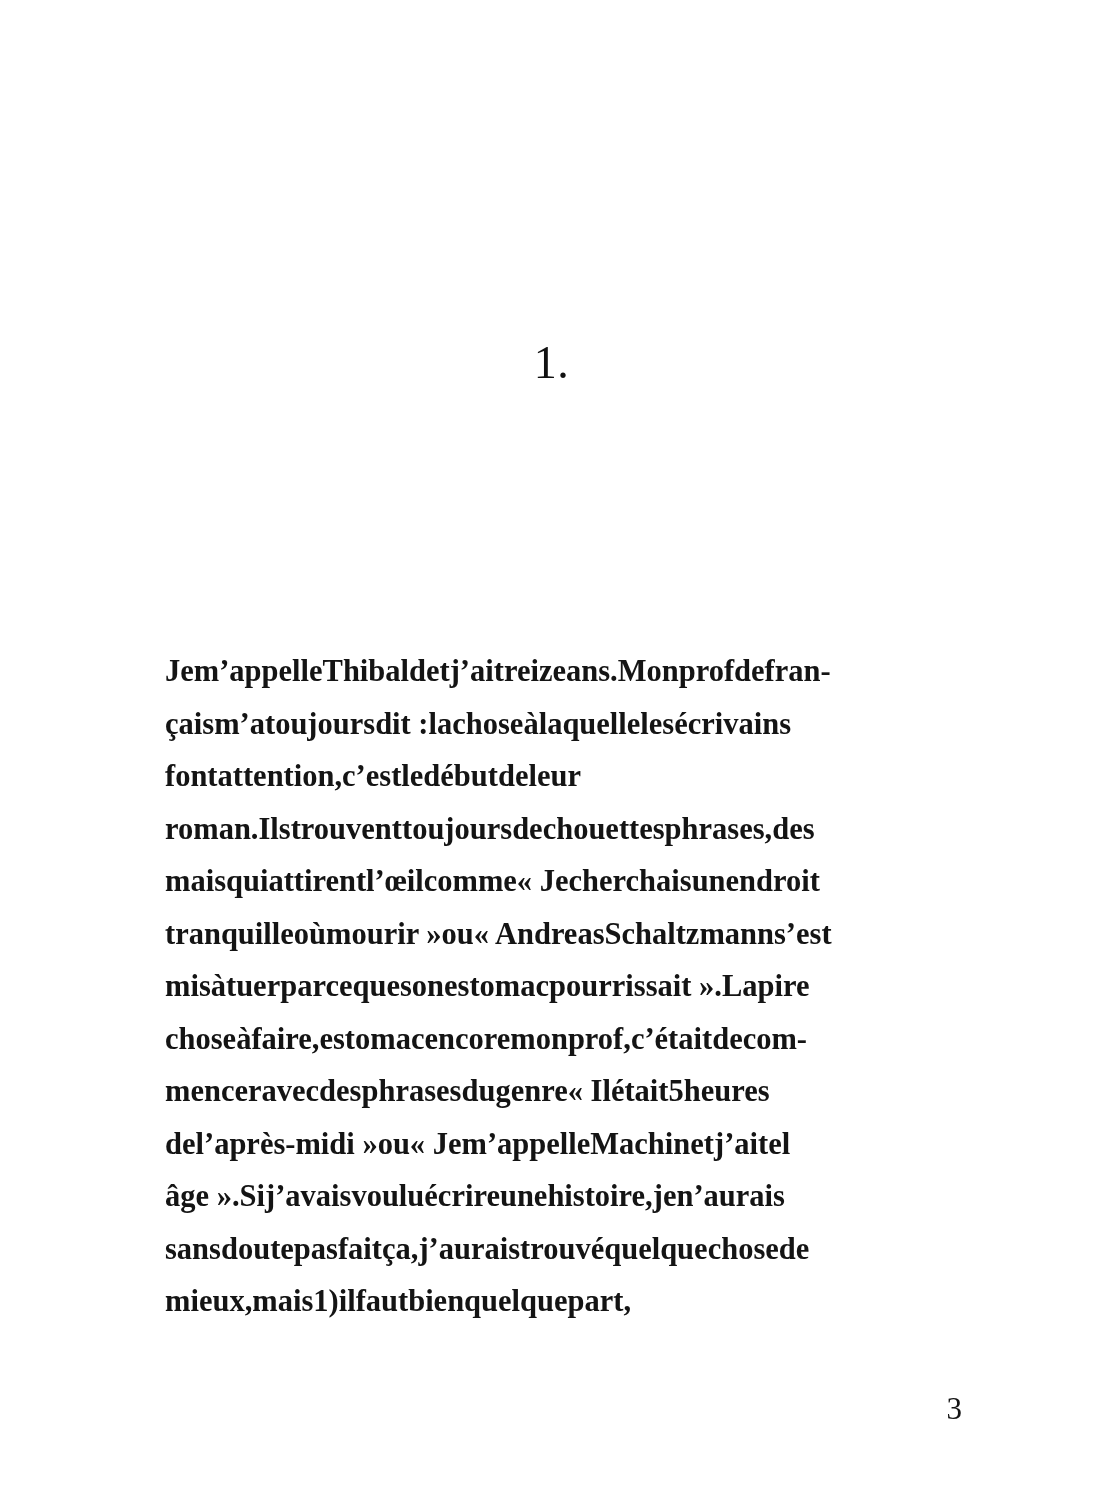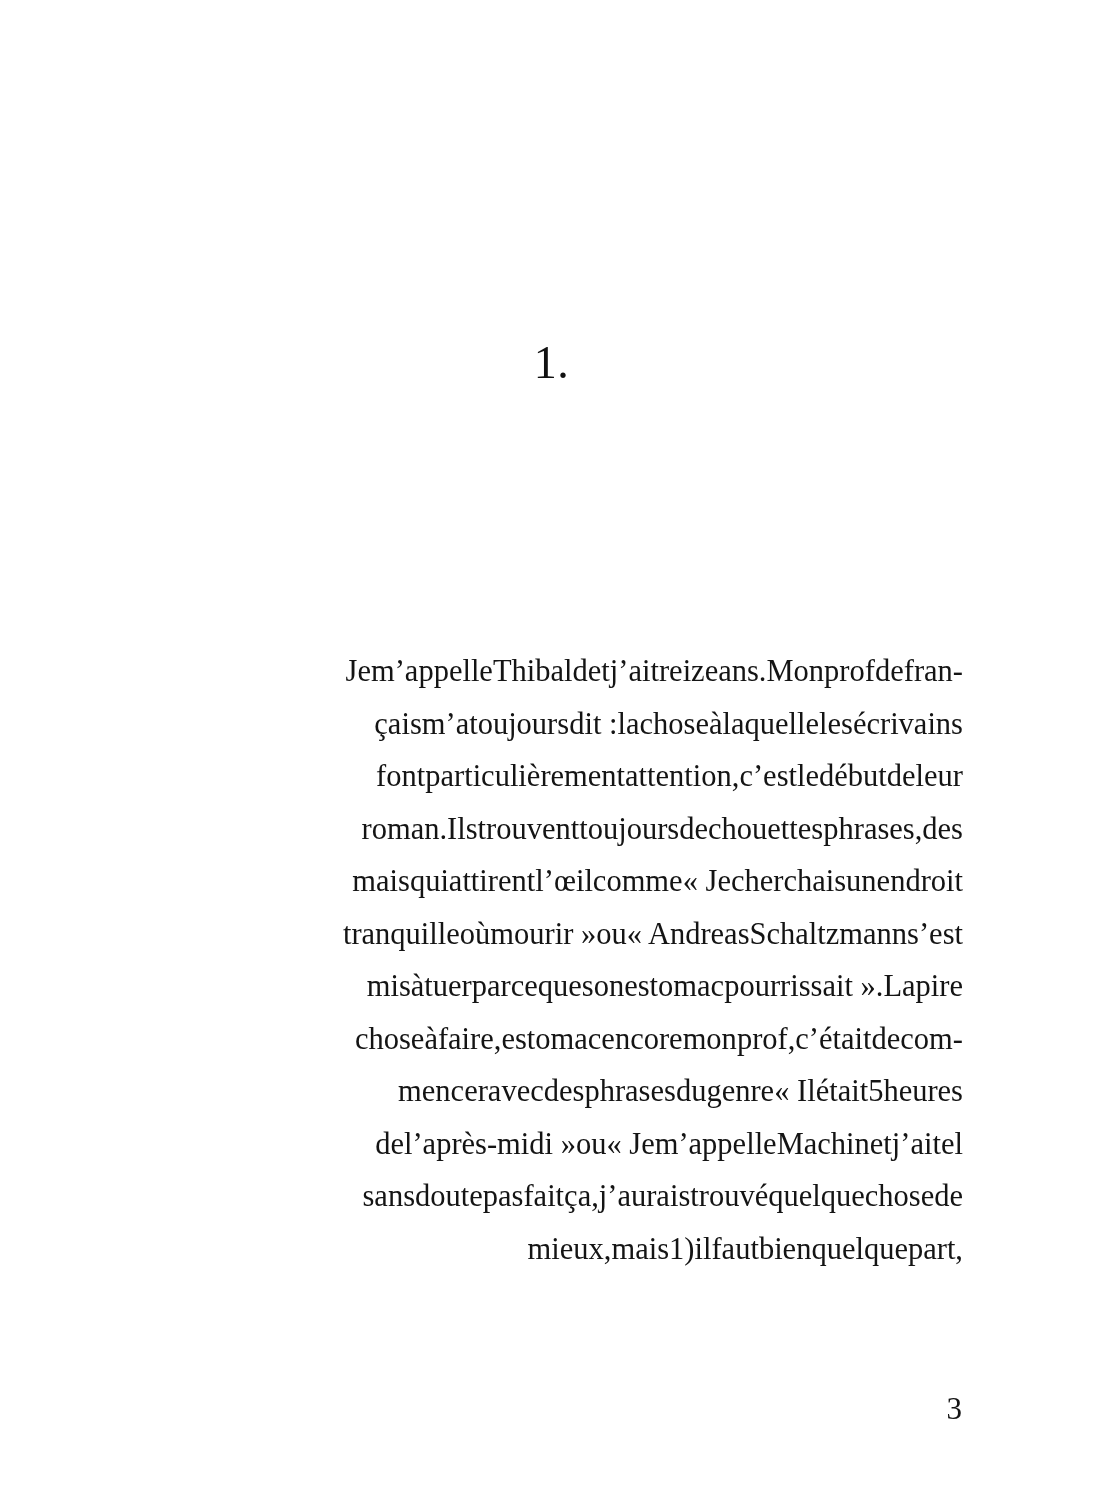--- a/index.html
+++ b/index.html
@@ -47,21 +47,22 @@
     font-size: 30.5px;
     line-height: 52.5px;
     height: 52.5px;
     color: #141414;
     white-space: pre;
     overflow: visible;
   }
 
   
   .body-line.justify {
-    justify-content: flex-end;
+    justify-content: flex-start;
+    font-weight: bold;
   }
 
   .body-line .w {
     white-space: pre;
   }
 
   
   .folio {
     position: absolute;
     right: 141px;
@@ -75,27 +76,28 @@
 </head>
 <body>
 
 <div class="page">
 
   <div class="chapter-heading">1.</div>
 
   <div class="body-block">
       <div class="body-line justify"><span class="w">Je</span><span class="w">m’appelle</span><span class="w">Thibald</span><span class="w">et</span><span class="w">j’ai</span><span class="w">treize</span><span class="w">ans.</span><span class="w">Mon</span><span class="w">prof</span><span class="w">de</span><span class="w">fran-</span></div>
       <div class="body-line justify"><span class="w">çais</span><span class="w">m’a</span><span class="w">toujours</span><span class="w">dit :</span><span class="w">la</span><span class="w">chose</span><span class="w">à</span><span class="w">laquelle</span><span class="w">les</span><span class="w">écrivains</span></div>
-      <div class="body-line justify"><span class="w">font</span><span class="w">particulièrement</span><span class="w">attention,</span><span class="w">c’est</span><span class="w">le</span><span class="w">début</span><span class="w">de</span><span class="w">leur</span></div>
+      <div class="body-line justify"><span class="w">font</span><span class="w">attention,</span><span class="w">c’est</span><span class="w">le</span><span class="w">début</span><span class="w">de</span><span class="w">leur</span></div>
       <div class="body-line justify"><span class="w">roman.</span><span class="w">Ils</span><span class="w">trouvent</span><span class="w">toujours</span><span class="w">de</span><span class="w">chouettes</span><span class="w">phrases,</span><span class="w">des</span></div>
       <div class="body-line justify"><span class="w">mais</span><span class="w">qui</span><span class="w">attirent</span><span class="w">l’œil</span><span class="w">comme</span><span class="w">« Je</span><span class="w">cherchais</span><span class="w">un</span><span class="w">endroit</span></div>
       <div class="body-line justify"><span class="w">tranquille</span><span class="w">où</span><span class="w">mourir »</span><span class="w">ou</span><span class="w">« Andreas</span><span class="w">Schaltzmann</span><span class="w">s’est</span></div>
       <div class="body-line justify"><span class="w">mis</span><span class="w">à</span><span class="w">tuer</span><span class="w">parce</span><span class="w">que</span><span class="w">son</span><span class="w">estomac</span><span class="w">pourrissait ».</span><span class="w">La</span><span class="w">pire</span></div>
       <div class="body-line justify"><span class="w">chose</span><span class="w">à</span><span class="w">faire,</span><span class="w">estomac</span><span class="w">encore</span><span class="w">mon</span><span class="w">prof,</span><span class="w">c’était</span><span class="w">de</span><span class="w">com-</span></div>
       <div class="body-line justify"><span class="w">mencer</span><span class="w">avec</span><span class="w">des</span><span class="w">phrases</span><span class="w">du</span><span class="w">genre</span><span class="w">« Il</span><span class="w">était</span><span class="w">5</span><span class="w">heures</span></div>
       <div class="body-line justify"><span class="w">de</span><span class="w">l’après-midi »</span><span class="w">ou</span><span class="w">« Je</span><span class="w">m’appelle</span><span class="w">Machin</span><span class="w">et</span><span class="w">j’ai</span><span class="w">tel</span></div>
+      <div class="body-line justify"><span class="w">âge ».</span><span class="w">Si</span><span class="w">j’avais</span><span class="w">voulu</span><span class="w">écrire</span><span class="w">une</span><span class="w">histoire,</span><span class="w">je</span><span class="w">n’aurais</span></div>
       <div class="body-line justify"><span class="w">sans</span><span class="w">doute</span><span class="w">pas</span><span class="w">fait</span><span class="w">ça,</span><span class="w">j’aurais</span><span class="w">trouvé</span><span class="w">quelque</span><span class="w">chose</span><span class="w">de</span></div>
       <div class="body-line justify"><span class="w">mieux,</span><span class="w">mais</span><span class="w">1)</span><span class="w">il</span><span class="w">faut</span><span class="w">bien</span><span class="w">quelque</span><span class="w">part,</span></div>
     </div>
 
   <div class="folio">3</div>
 
 </div>
 
 </body></html>

